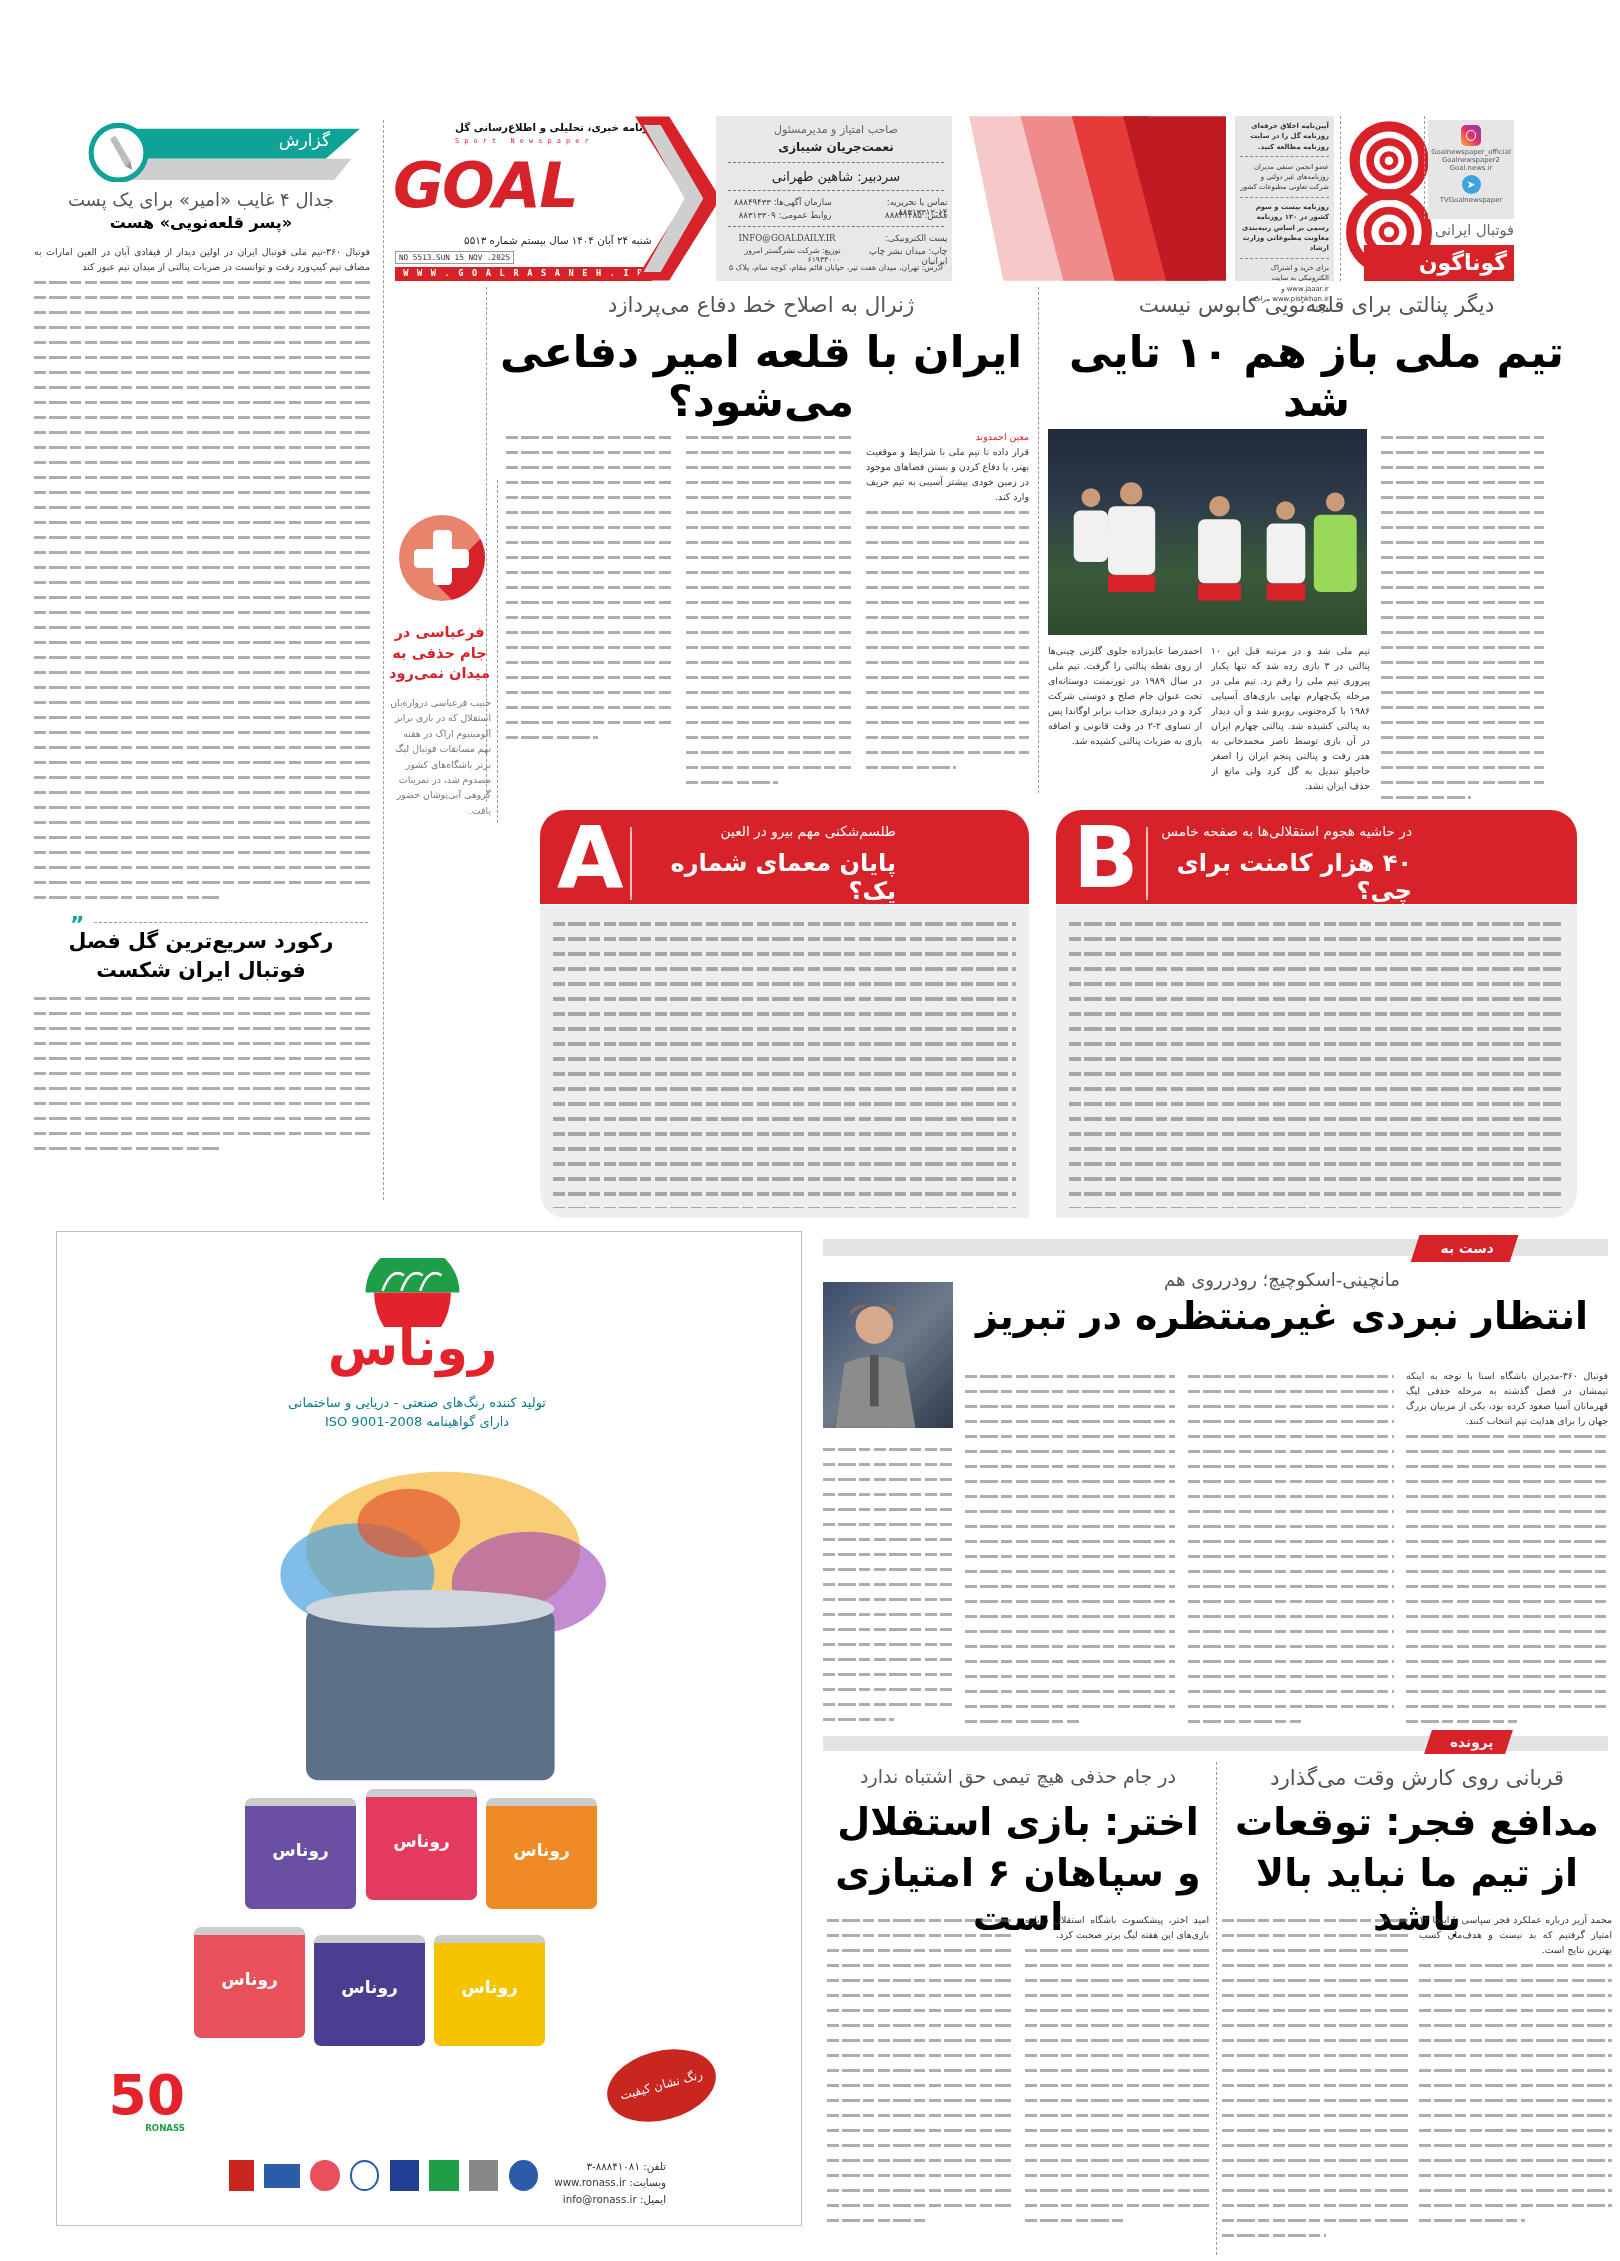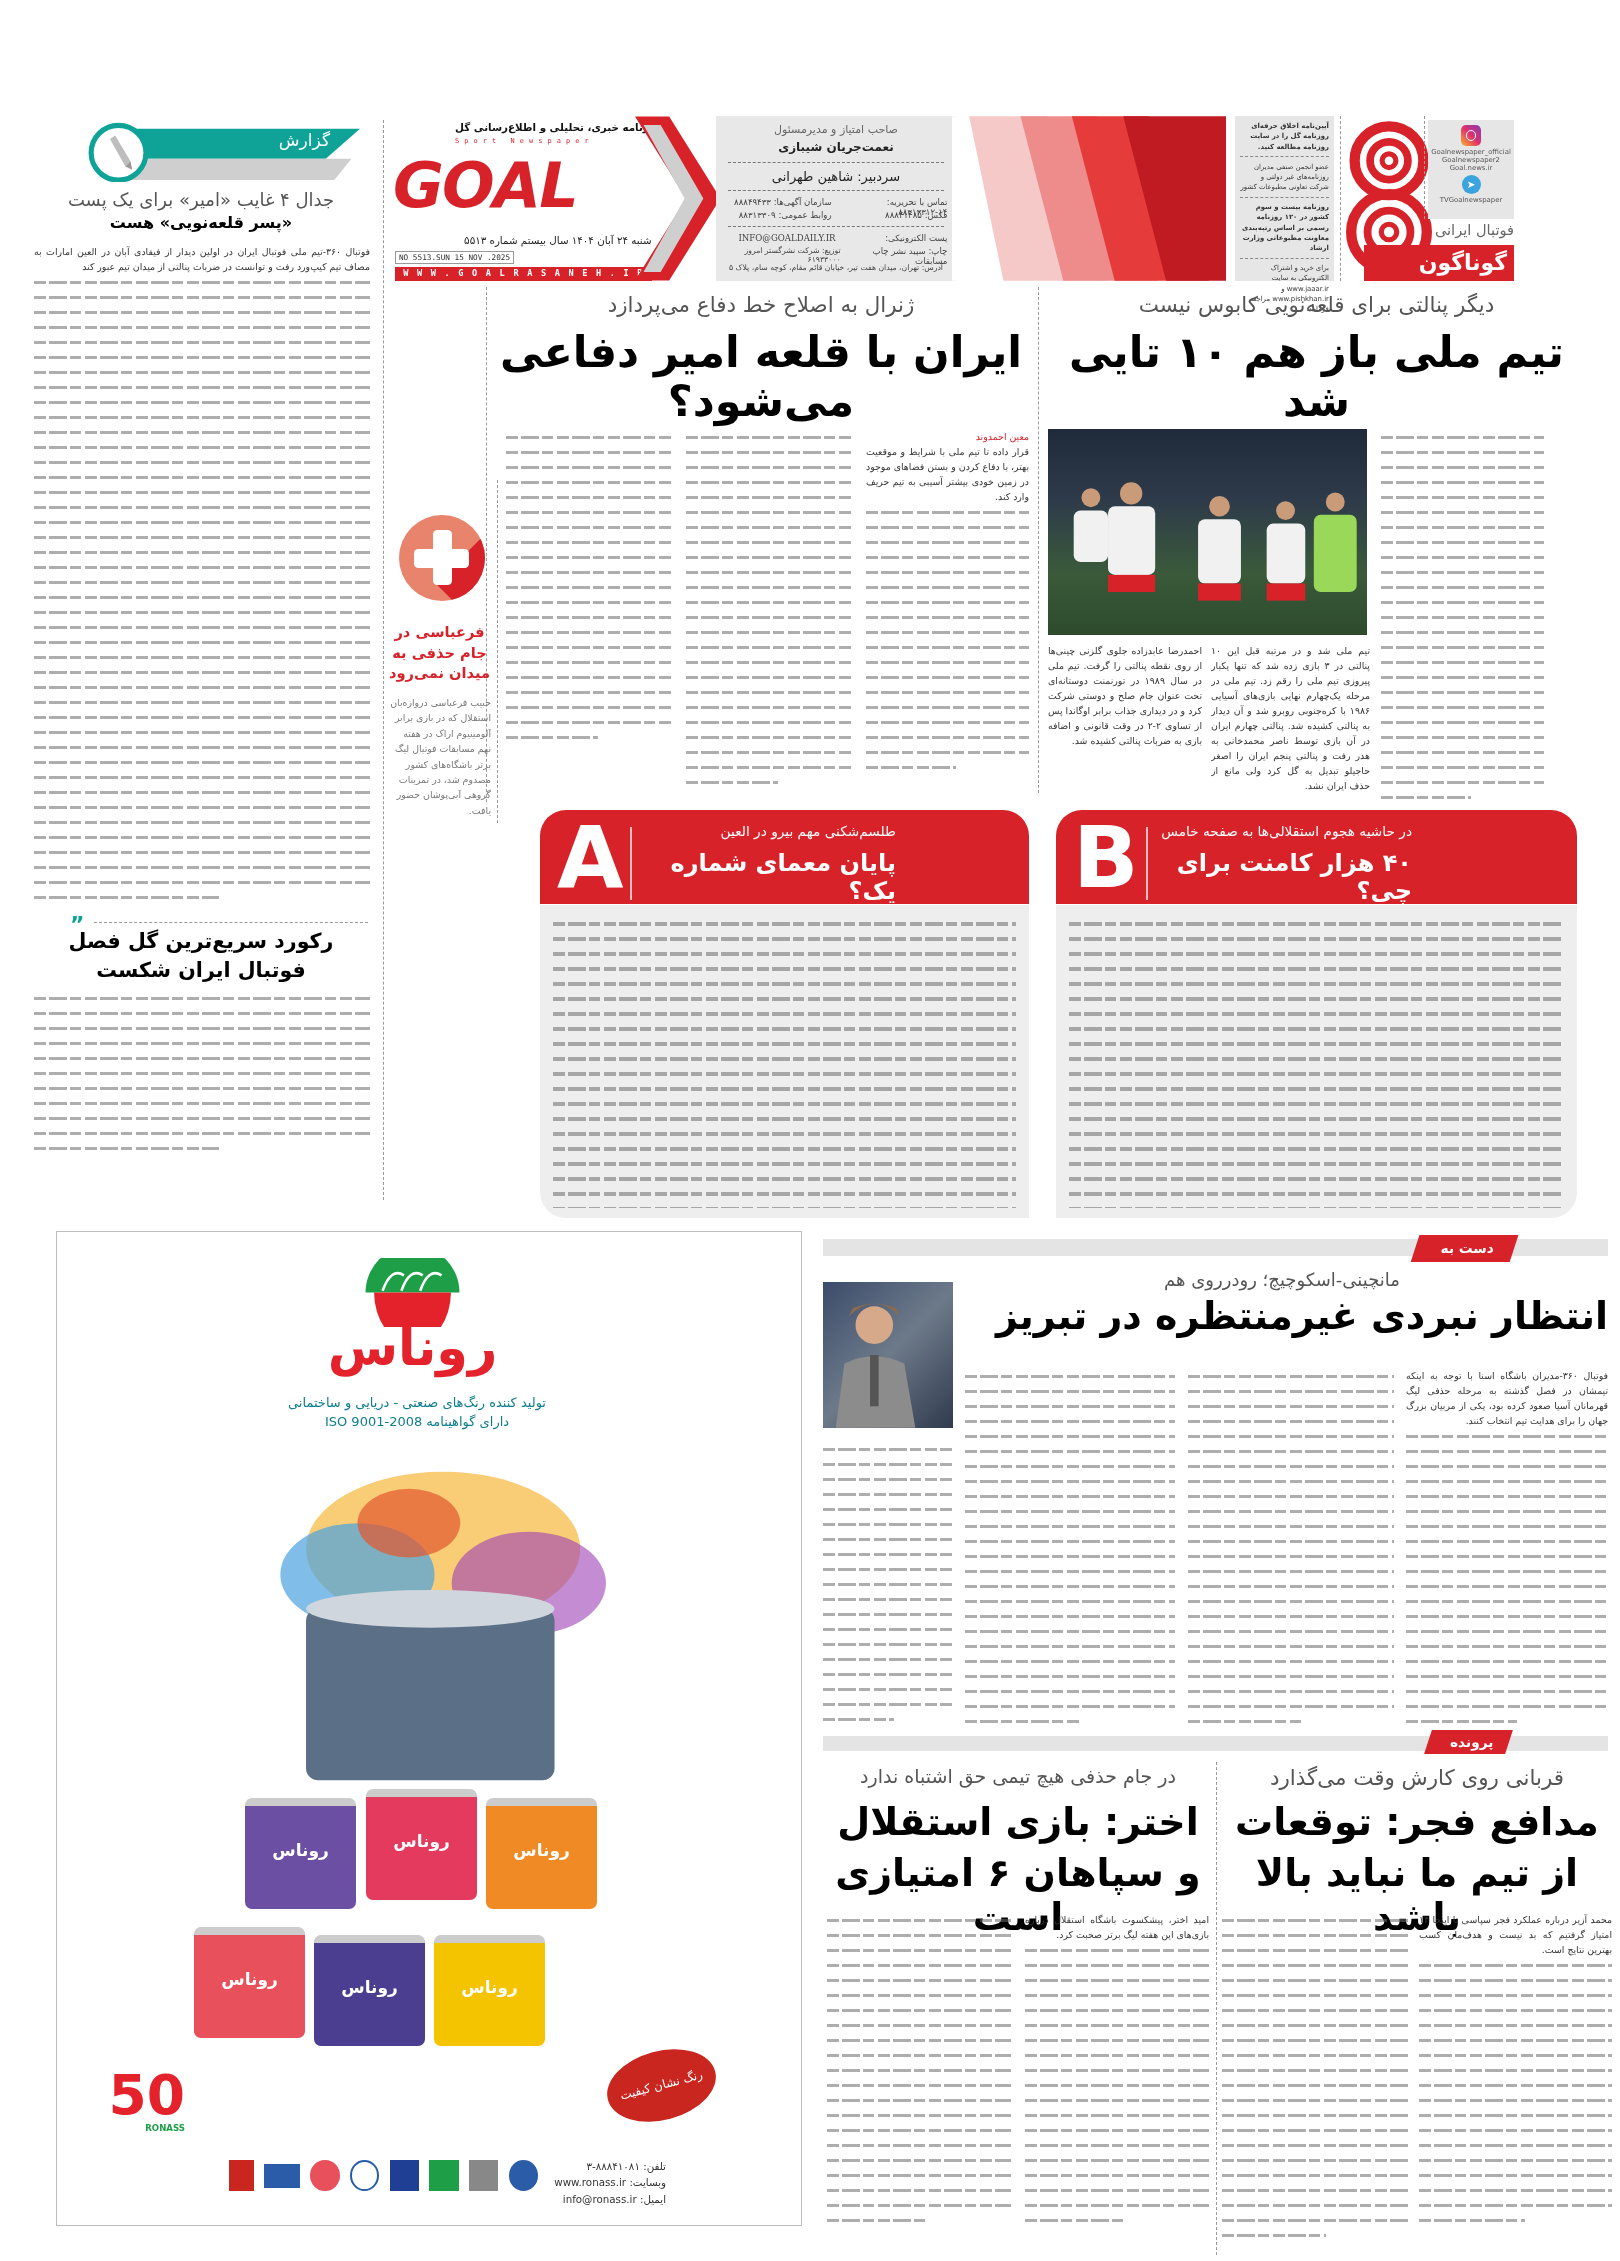--- a/index.html
+++ b/index.html
@@ -67,21 +67,21 @@
     <div class="row" style="top:24px;font-size:12px;font-weight:bold;color:#222;">نعمت‌جریان شیبازی</div>
     <div class="dash-h" style="left:12px;right:12px;top:46px;border-top:0.9px dashed #777;"></div>
     <div class="row" style="top:53px;font-size:13px;color:#222;">سردبیر: شاهین طهرانی</div>
     <div class="dash-h" style="left:12px;right:12px;top:74px;border-top:0.9px dashed #777;"></div>
     <div class="abs" style="right:8.6px;top:81px;width:107px;text-align:right;">تماس با تحریریه: ۱۴-۸۸۳۱۳۳۱۲</div>
     <div class="abs" style="right:8.6px;top:94px;width:107px;text-align:right;">فکس: ۸۸۸۴۱۴۸۵</div>
     <div class="abs" style="left:8.6px;top:81px;width:107px;text-align:right;">سازمان آگهی‌ها: ۸۸۸۴۹۴۳۳</div>
     <div class="abs" style="left:8.6px;top:94px;width:107px;text-align:right;">روابط عمومی: ۸۸۳۱۳۳۰۹</div>
     <div class="dash-h" style="left:12px;right:12px;top:110px;border-top:0.9px dashed #777;"></div>
     <div class="abs" style="right:8.6px;top:117px;width:103px;text-align:right;">پست الکترونیکی:</div>
-    <div class="abs" style="right:8.6px;top:130px;width:103px;text-align:right;">چاپ: سپید نشر چاپ مسابقات</div>
+    <div class="abs" style="right:8.6px;top:130px;width:103px;text-align:right;">چاپ: میدان نشر چاپ ایرانیان</div>
     <div class="abs" style="left:8.6px;top:117px;width:111px;text-align:right;font-family:'DejaVu Serif',serif;">INFO@GOALDAILY.IR</div>
     <div class="abs" style="left:8.6px;top:130px;width:116px;text-align:right;font-size:7.7px;">توزیع: شرکت نشرگستر امروز ۶۱۹۳۳۰۰۰</div>
     <div class="abs" style="left:8.6px;right:8.6px;top:147px;text-align:center;font-size:7.7px;">آدرس: تهران، میدان هفت تیر، خیابان قائم مقام، کوچه سام، پلاک ۵</div>
   </div>
 
   <svg class="stripes" width="274" height="165" viewBox="0 0 320 192">
     <rect x="0" y="0" width="320" height="192" fill="#ffffff"></rect>
     <polygon points="20,0 110,0 180,192 60,192" fill="#f6c9c9"></polygon>
     <polygon points="80,0 170,0 240,192 130,192" fill="#ee8b8b"></polygon>
     <polygon points="140,0 230,0 300,192 190,192" fill="#e53b3b"></polygon>
@@ -496,21 +496,21 @@
   <div class="abs" style="left:489px;top:926px;width:120px;font-size:10.3px;color:#333;line-height:16.3px;direction:rtl;text-align:right;">
     <div>تلفن: ۸۸۸۴۱۰۸۱-۳</div>
     <div>وبسایت: www.ronass.ir</div>
     <div>ایمیل: info@ronass.ir</div>
   </div>
 </div>
 
 <div class="abs" style="left:823px;top:1239px;width:785px;height:17px;background:#e4e4e4;"></div>
 <div class="section-tag-box" style="left:1415px;top:1235px;width:99px;"><span>دست به نقد</span></div>
 <div class="abs head-sub" style="left:956px;top:1269px;width:652px;font-size:18px;">مانچینی-اسکوچیچ؛ رودرروی هم</div>
-<div class="abs head-main" style="left:956px;top:1295px;width:652px;font-size:38px;text-align:right;">انتظار نبردی غیرمنتظره در تبریز</div>
+<div class="abs head-main" style="left:956px;top:1295px;width:652px;font-size:38px;">انتظار نبردی غیرمنتظره در تبریز</div>
 <div class="photo" style="left:823px;top:1282px;width:130px;height:146px;background:linear-gradient(135deg,#3b4c6a,#6d7a8a 50%,#2f3a4c);">
   <svg width="130" height="146" viewBox="0 0 152 170">
     <circle cx="60" cy="50" r="22" fill="#d6a98a"></circle>
     <path d="M30,40 Q60,10 90,40 L85,30 Q60,20 35,30 Z" fill="#8a6b4e"></path>
     <path d="M15,170 L25,95 Q60,78 95,95 L108,170 Z" fill="#8c8c8c"></path>
     <rect x="55" y="85" width="10" height="60" fill="#555"></rect>
   </svg>
 </div>
 <div class="abs txt" style="left:1406px;top:1368px;width:202px;height:360px;">
   <div>فوتبال ۳۶۰-مدیران باشگاه اسنا با توجه به اینکه تیمشان در فصل گذشته به مرحله حذفی لیگ قهرمانان آسیا صعود کرده بود، یکی از مربیان بزرگ جهان را برای هدایت تیم انتخاب کنند.</div>

